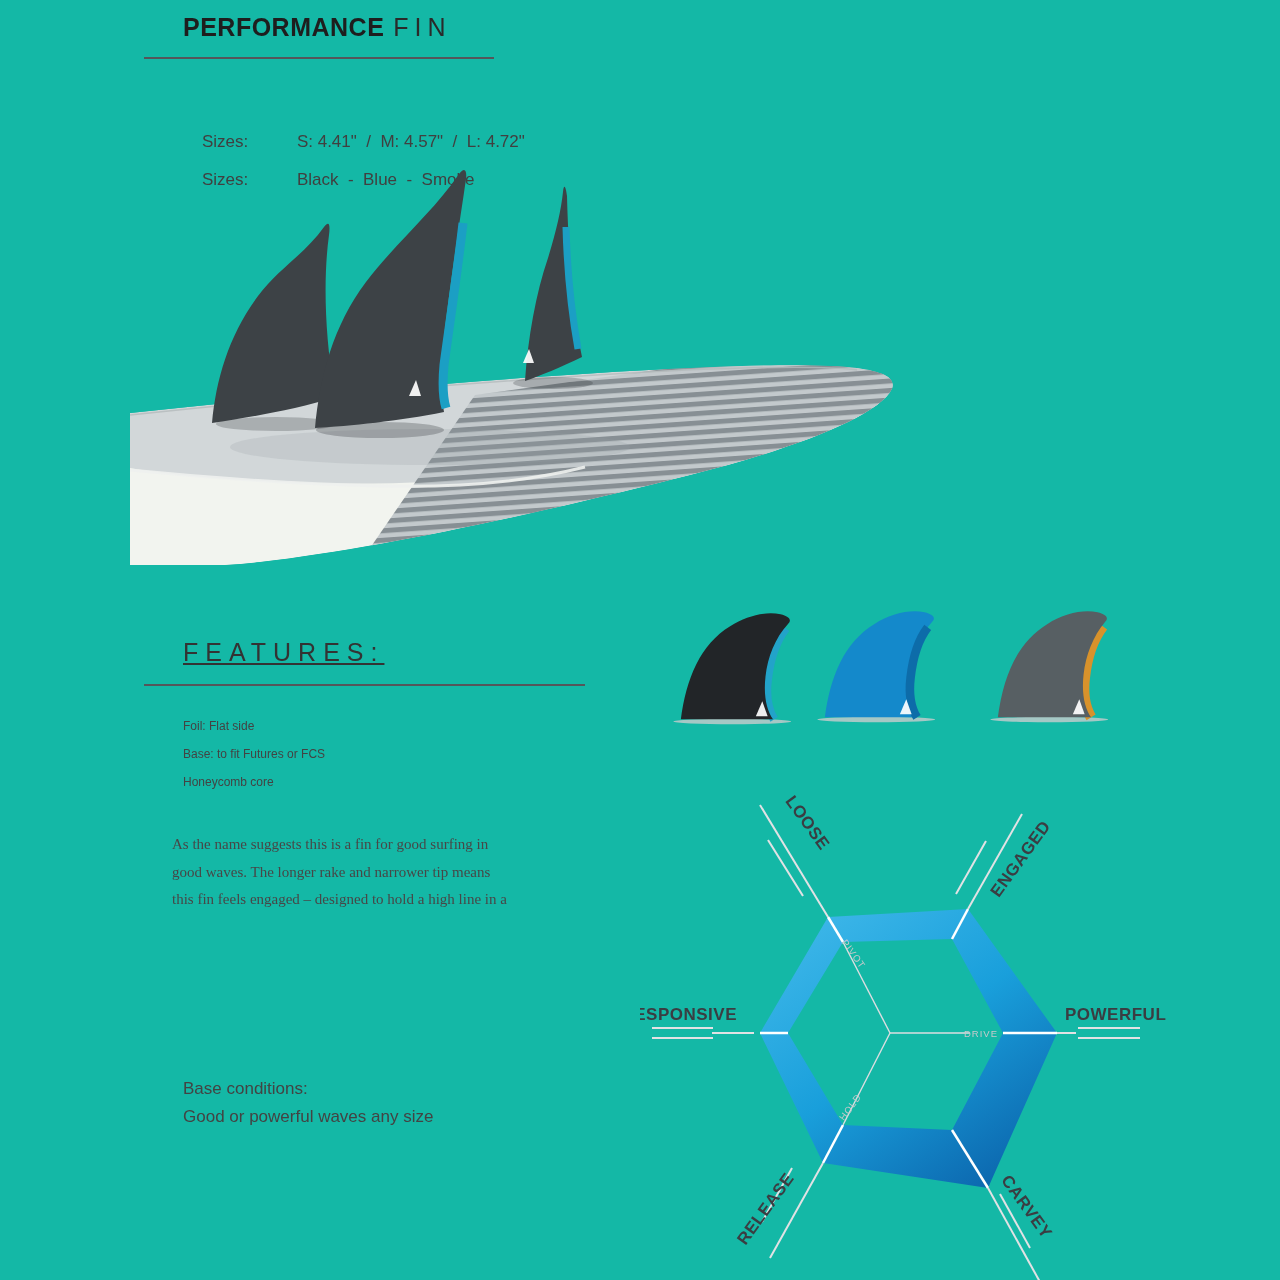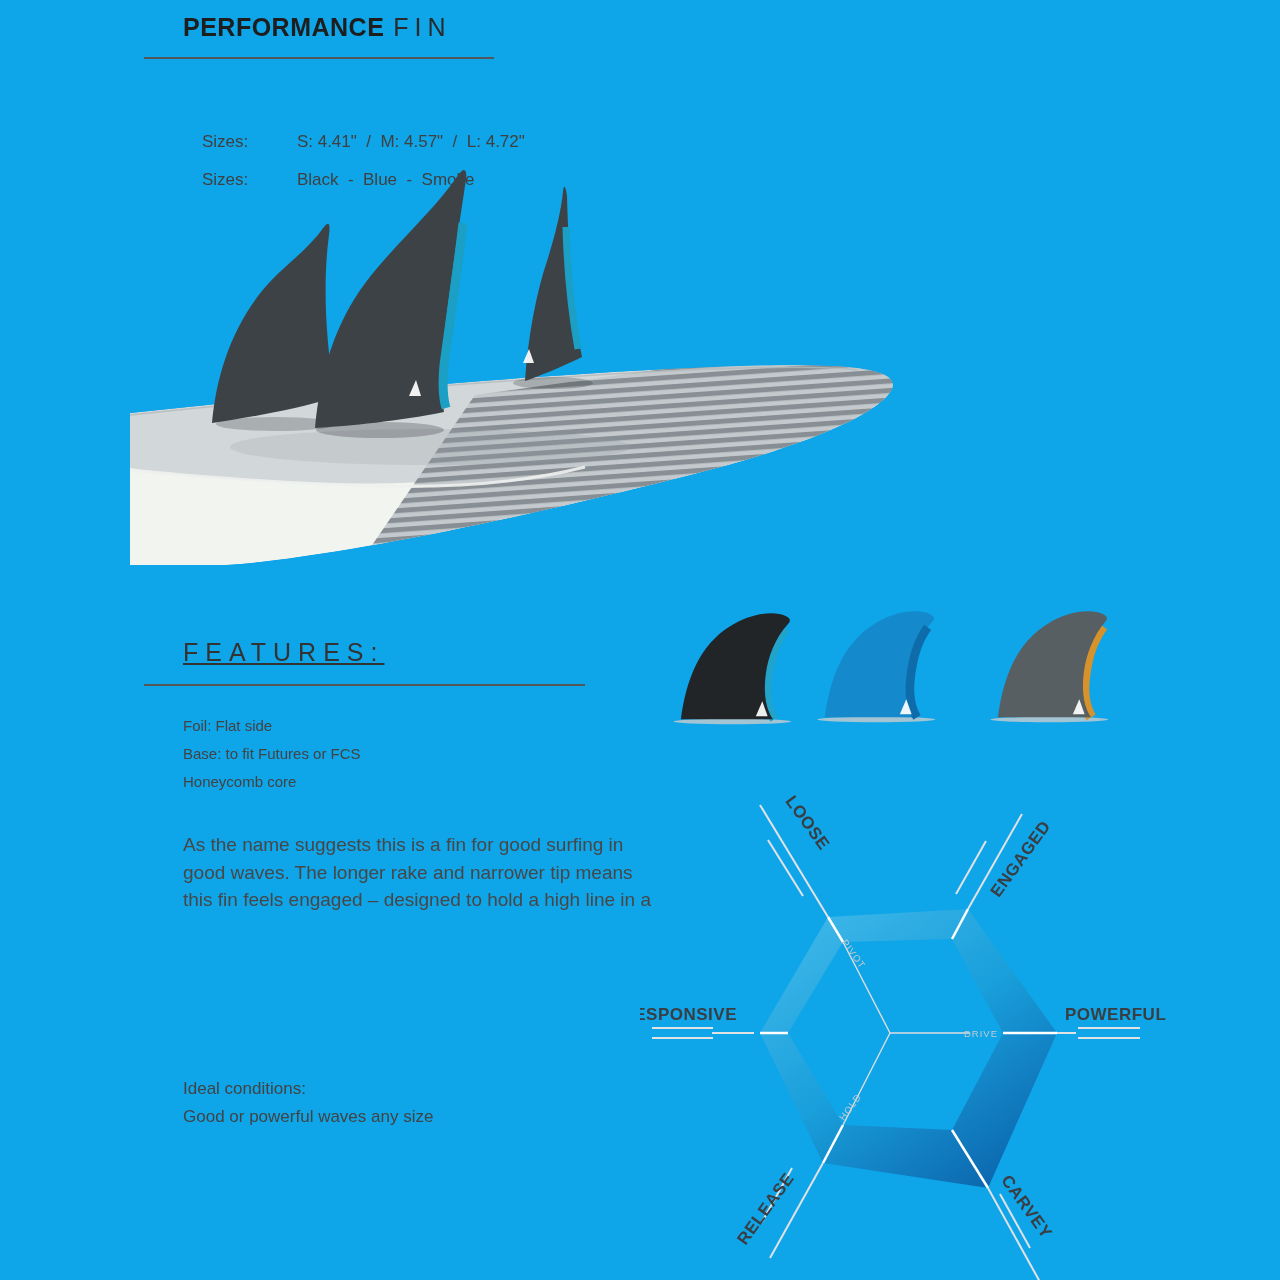--- a/index.html
+++ b/index.html
@@ -1,28 +1,28 @@
 <!DOCTYPE html>
 <html><head>
 <meta charset="utf-8">
 <style>
   html,body{margin:0;padding:0;background:#ffffff;}
-  .page{position:relative;width:1280px;height:1280px;background:#0ea5e9;overflow:hidden;
+  .page{position:relative;width:1280px;height:1280px;background:#14b8a6;overflow:hidden;
         font-family:"Liberation Sans",sans-serif;color:#3f3f3f;}
   .abs{position:absolute;}
   h1.title{left:183px;top:13px;margin:0;font-size:25px;color:#1e1e1e;font-weight:700;letter-spacing:.5px;}
   h1.title .t-light{font-weight:400;letter-spacing:6px;margin-left:9px;color:#2a2a2a;}
   .rule{background:#55565a;height:2px;}
   .rule-title{left:144px;top:57px;width:350px;}
   .rule-features{left:144px;top:684px;width:441px;}
   .spec-row{left:183px;font-size:17px;color:#404040;white-space:pre;}
   .spec-row .spec-label{display:inline-block;width:95px;margin-top:24px;}
   h2.features{left:183px;top:638px;margin:0;font-size:25px;font-weight:400;letter-spacing:7px;color:#333;text-decoration:underline;}
-  .feat-list{left:183px;top:712px;font-size:15px;line-height:28px;color:#434343;}
-  .desc{left:183px;top:831px;font-size:19px;line-height:27.5px;color:#474747;}
+  .feat-list{left:183px;top:712px;font-size:12px;line-height:28px;color:#434343;}
+  .desc{left:172px;top:831px;font-size:15px;line-height:27.5px;color:#474747;font-family:Liberation Serif, serif;}
   .pair{left:183px;font-size:17px;line-height:28px;color:#434343;}
   .chart-label{font-weight:700;font-size:17px;fill:#3a3d42;letter-spacing:.5px;}
   .chart-inner-label{font-size:9.5px;fill:#c7c9cb;letter-spacing:1px;}
   svg{display:block;}
 </style>
 </head>
 <body>
 
 <div class="page">
 
@@ -114,21 +114,21 @@
   </div>
 
   <div class="abs desc">
     <div>As the name suggests this is a fin for good surfing in</div>
     <div>good waves. The longer rake and narrower tip means</div>
     <div>this fin feels engaged – designed to hold a high line in a</div>
   </div>
 
 
   <div class="abs pair" style="top:1075px;">
-    <div>Ideal conditions:</div>
+    <div>Base conditions:</div>
     <div>Good or powerful waves any size</div>
   </div>
 
   <svg class="abs" style="left:640px;top:790px;" width="560" height="490" viewBox="0 0 560 490">
     <defs>
       <linearGradient id="hexGrad" x1="10%" y1="0%" x2="85%" y2="100%">
         <stop offset="0" stop-color="#41b9ea"></stop>
         <stop offset="0.5" stop-color="#199fdb"></stop>
         <stop offset="1" stop-color="#0b63ab"></stop>
       </linearGradient>

